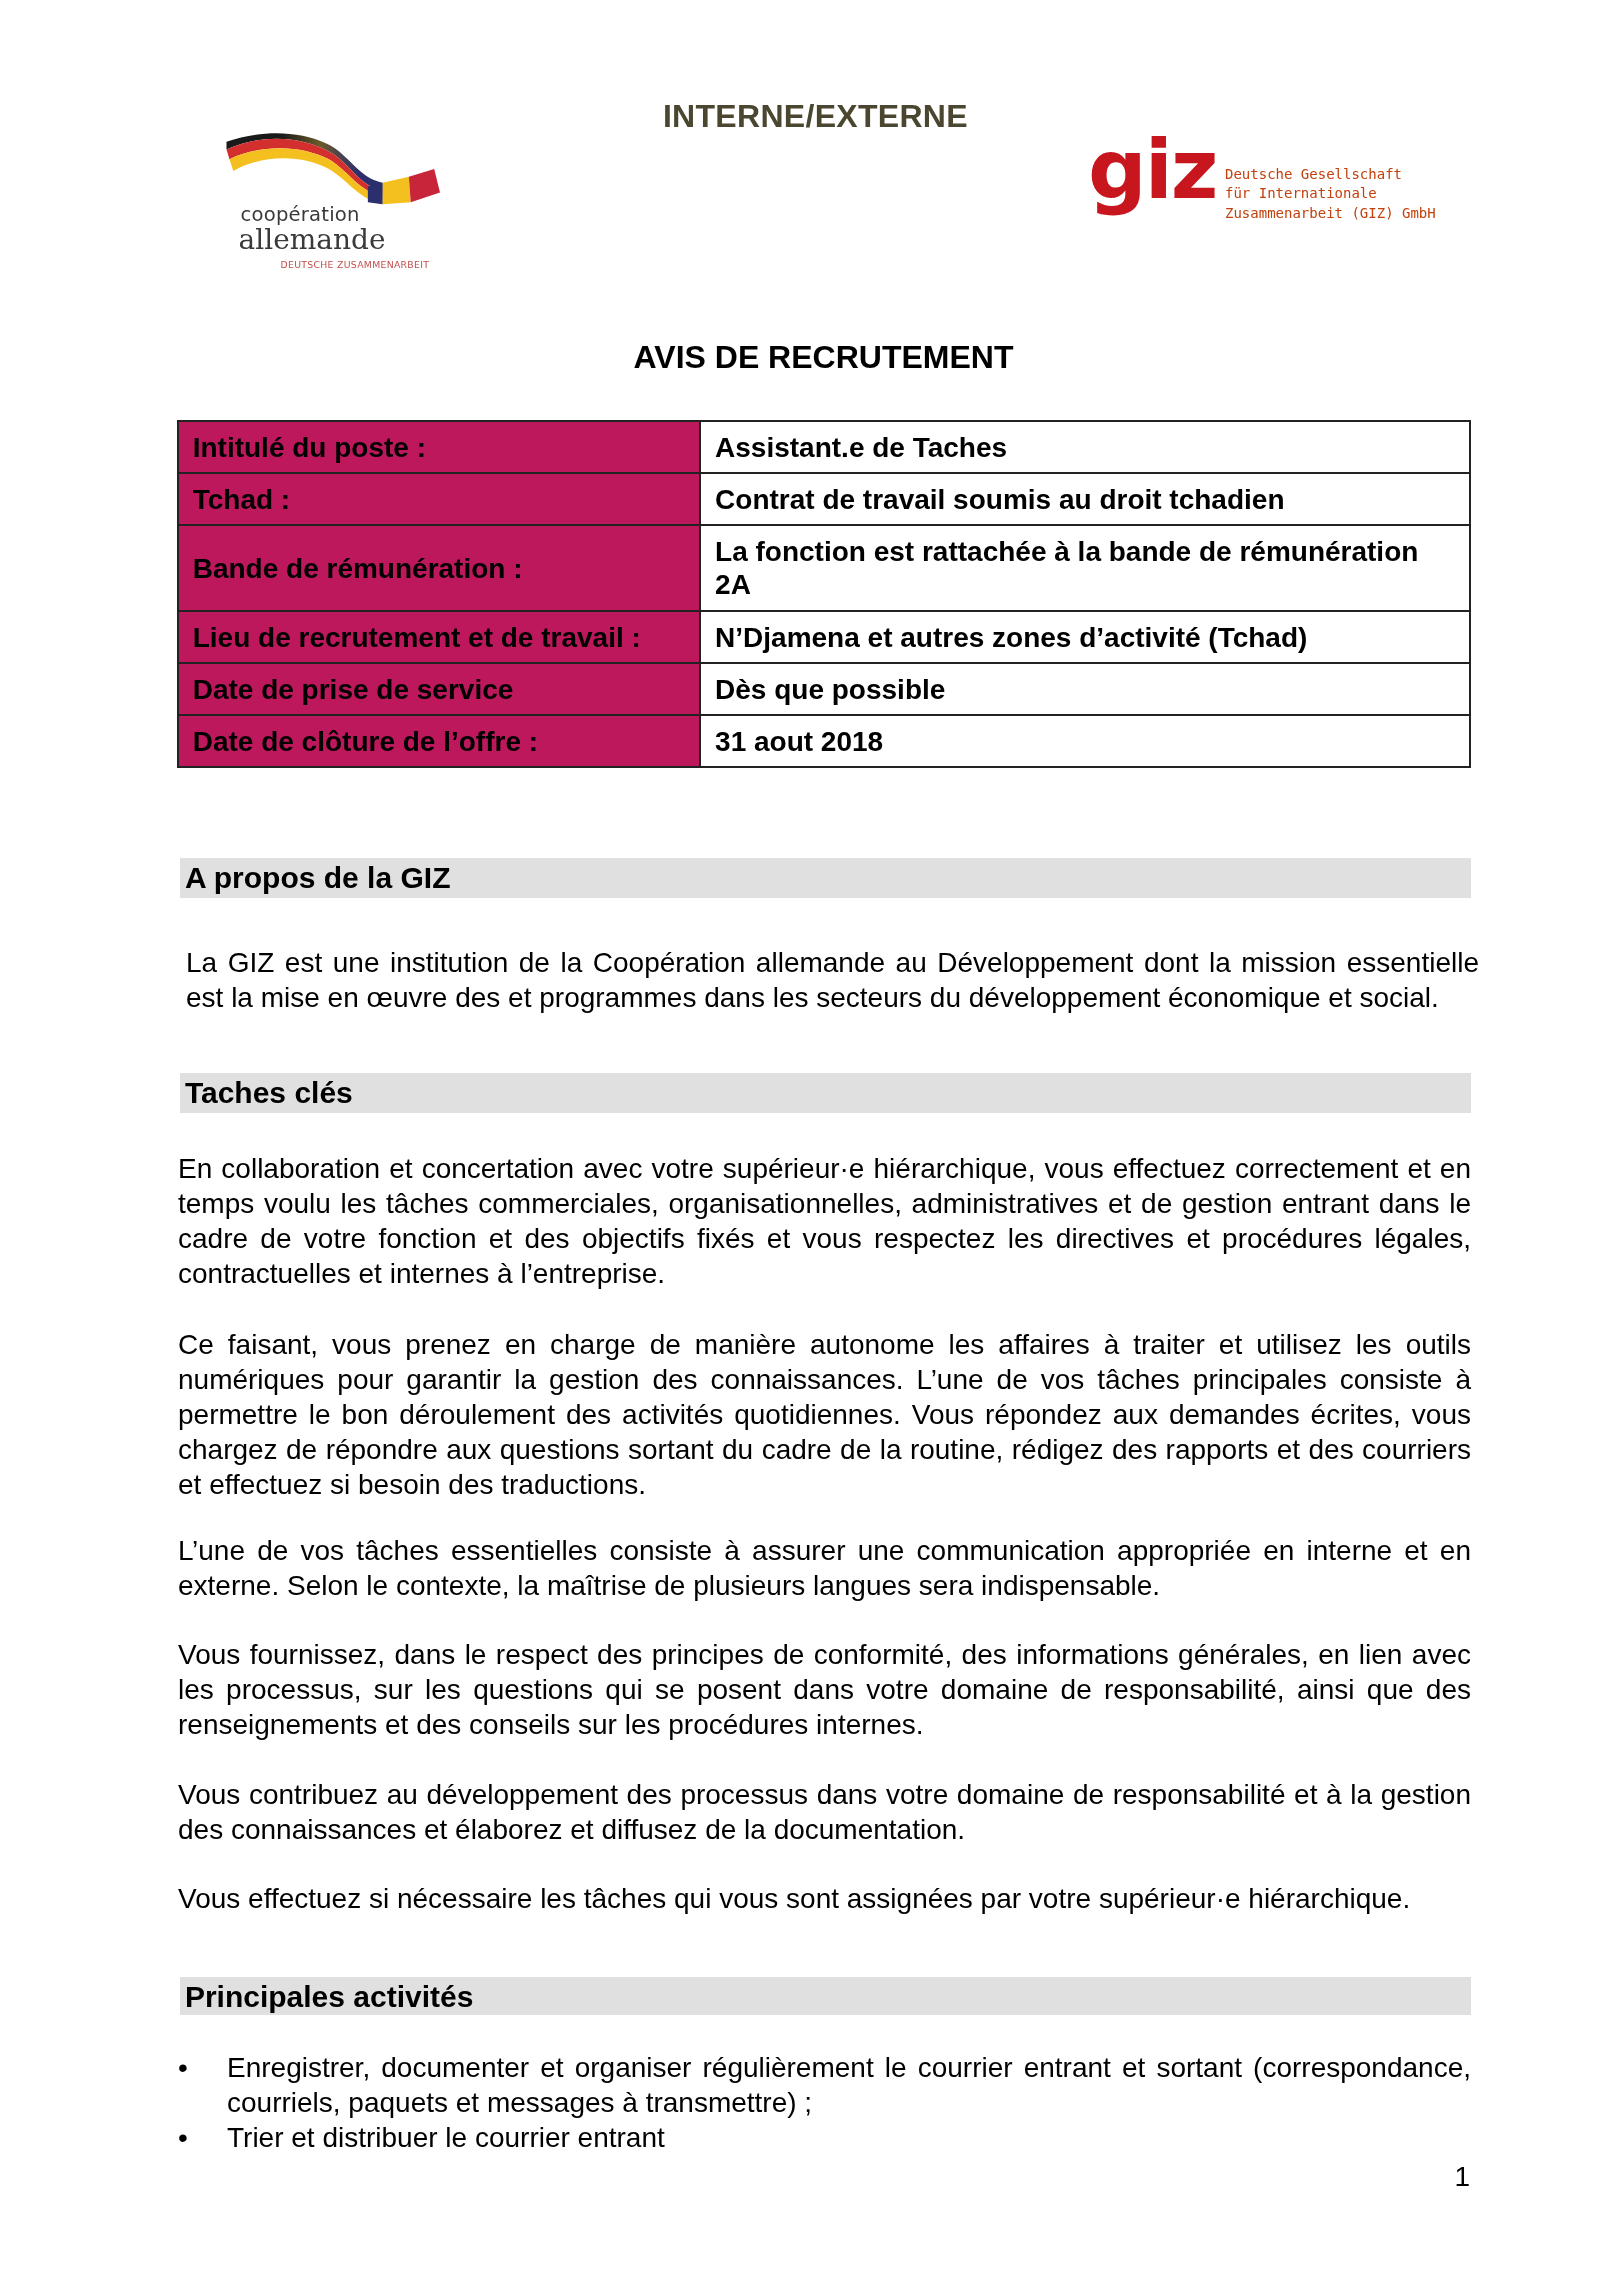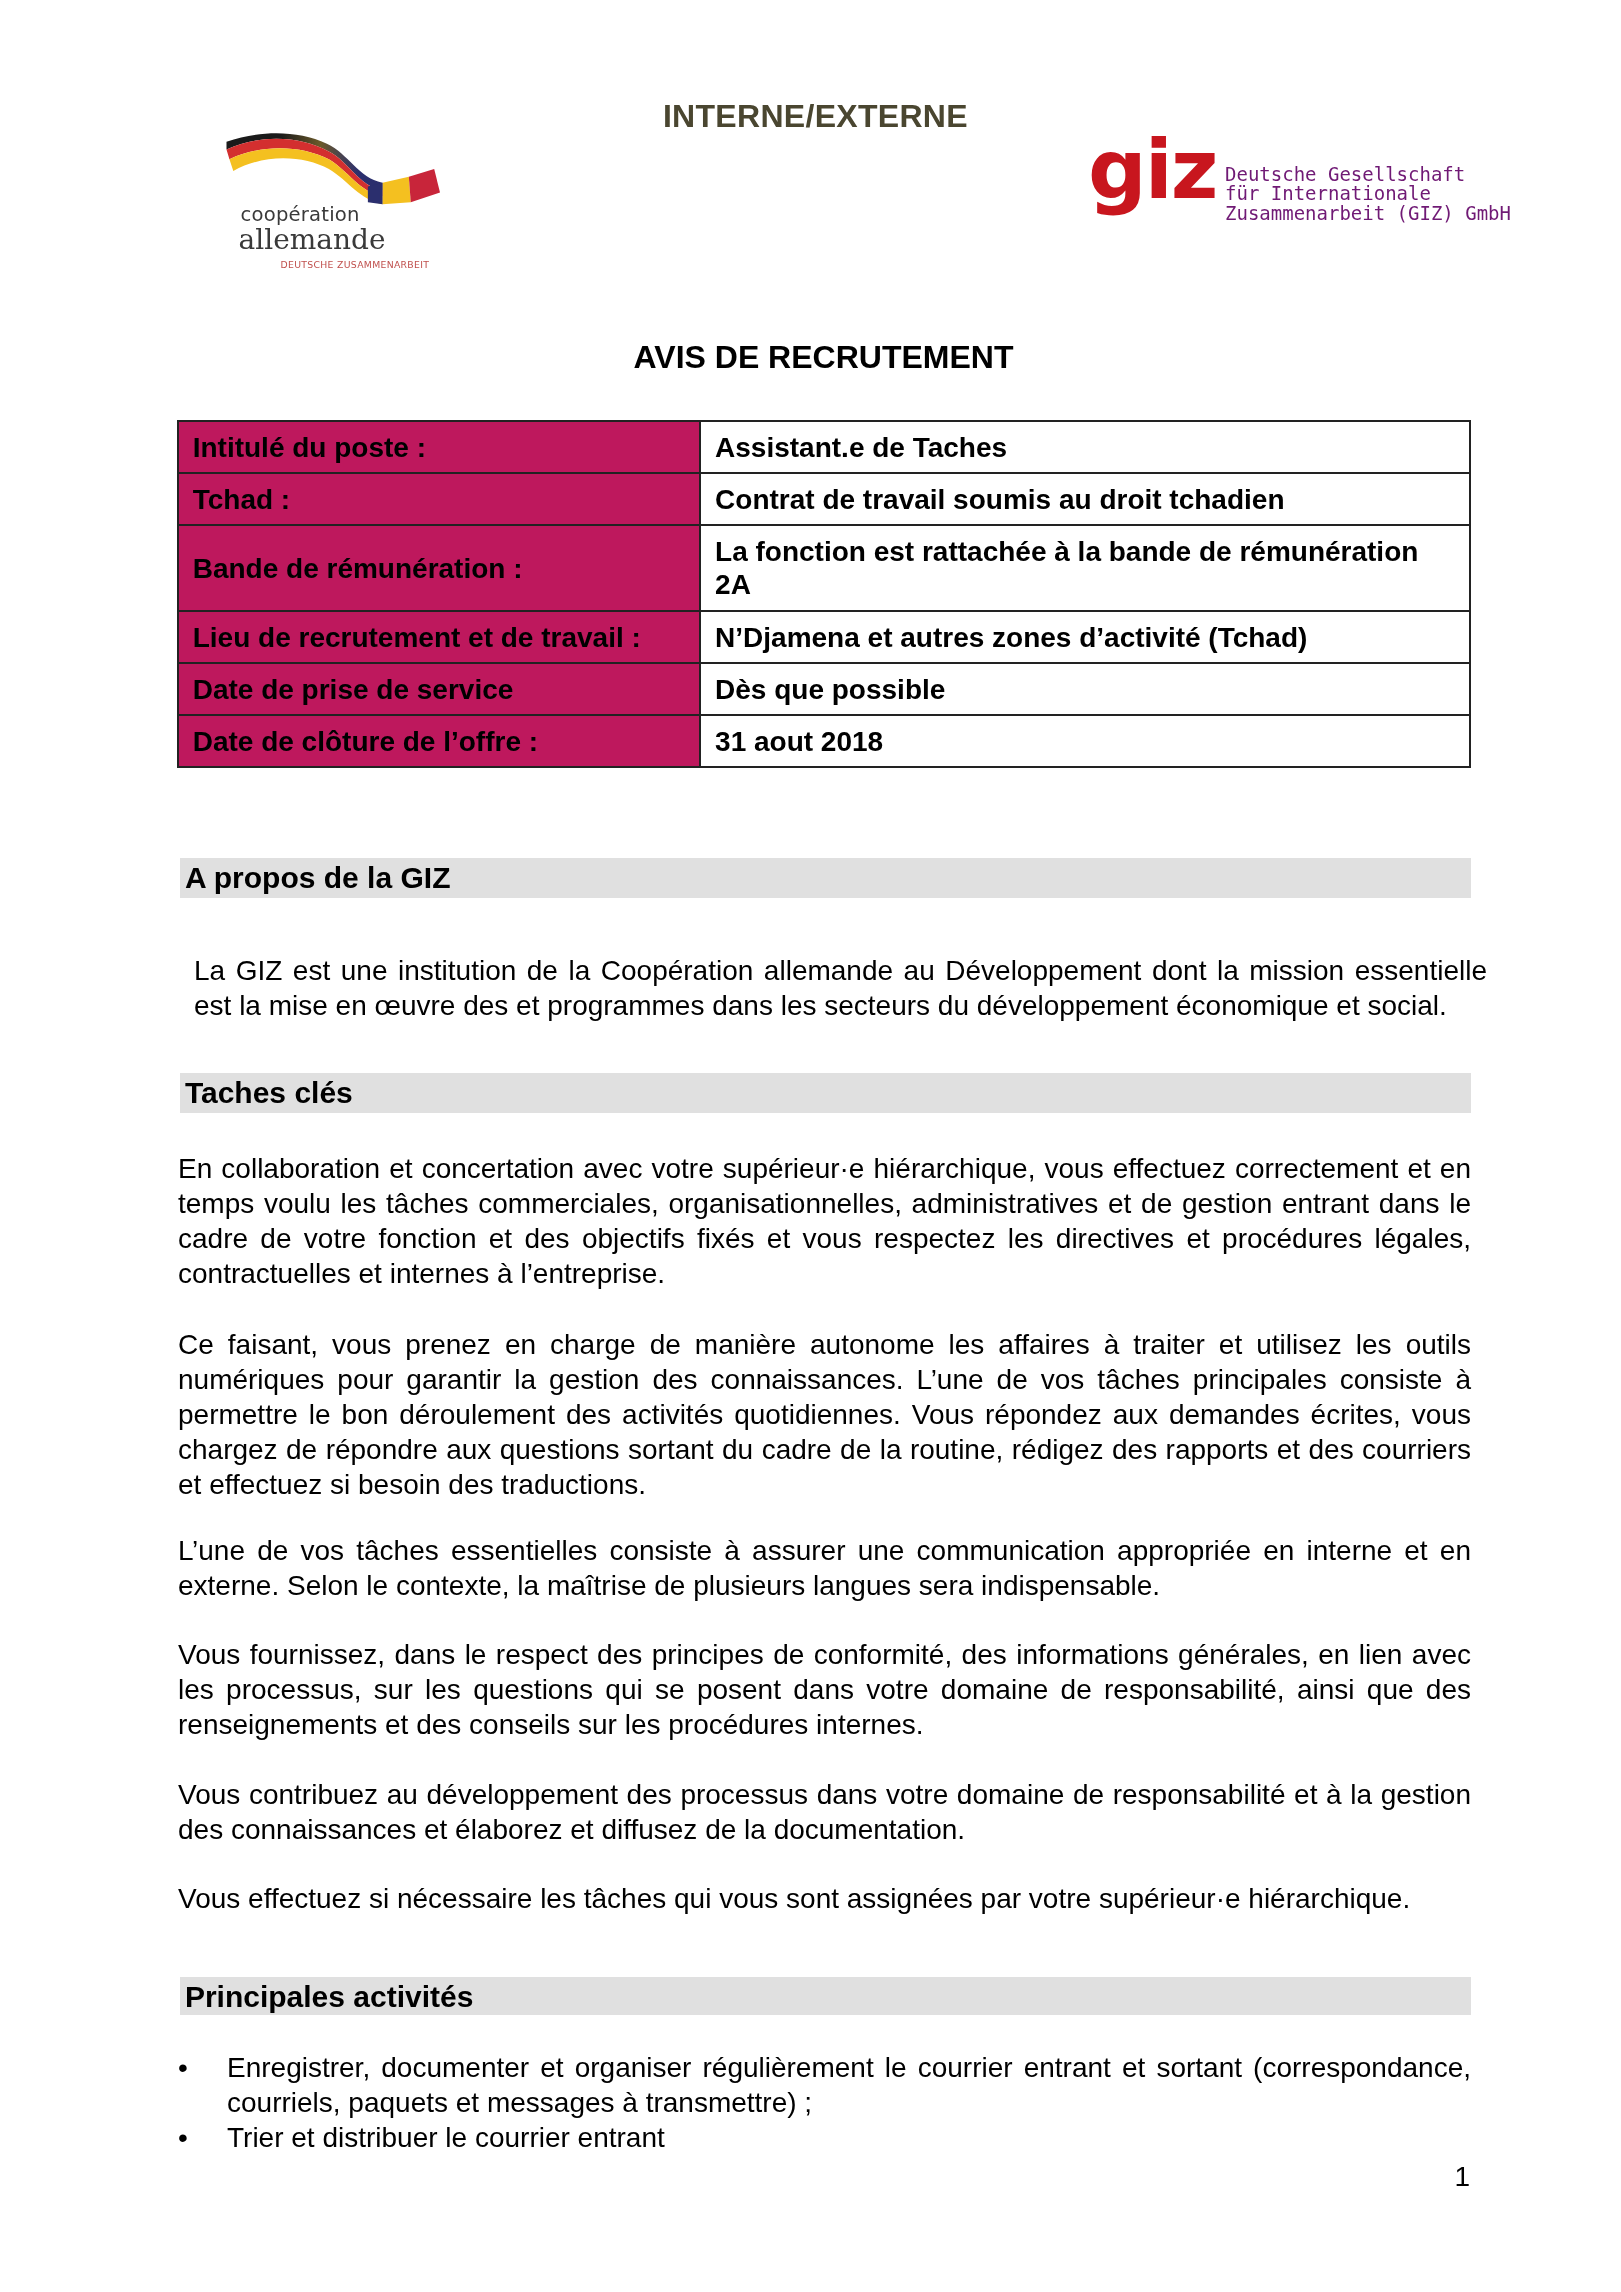--- a/index.html
+++ b/index.html
@@ -9,21 +9,21 @@
 
   
   .confidentiality { left: 0; width: 1621px; top: 98px; text-align: center; padding-left: 9.8px; box-sizing: border-box;
                      font-weight: bold; font-size: 32px; color: #4a4630; letter-spacing: 0.3px; }
   .logo-ca { left: 221px; top: 132px; width: 245px; height: 147px; }
   .logo-ca .ca-line1 { position: absolute; left: 19.6px; top: 71px; font-family: "DejaVu Sans", sans-serif; font-size: 19.6px; color: #3a3a3a; letter-spacing: 0.2px; }
   .logo-ca .ca-line2 { position: absolute; left: 17.6px; top: 91px; font-family: "DejaVu Serif", serif; font-size: 28px; color: #3a3a3a; }
   .logo-ca .ca-line3 { position: absolute; left: 19.6px; top: 127px; font-family: "DejaVu Sans", sans-serif; font-size: 9.3px; color: #c0504d; letter-spacing: 0.3px; padding-left: 40px; }
   .logo-giz { left: 1088px; top: 147px; width: 392px; height: 108px; }
   .logo-giz .giz-mark { position: absolute; left: 0; top: -17.6px; font-family: "DejaVu Sans", sans-serif; font-size: 82px; font-weight: bold; color: #c8161e; letter-spacing: -2px; line-height: 1; }
-  .logo-giz .giz-text { position: absolute; left: 137px; top: 17.6px; font-family: "DejaVu Sans Mono", monospace; font-size: 19px; line-height: 19.6px; color: #701a75; white-space: pre; }
+  .logo-giz .giz-text { position: absolute; left: 137px; top: 17.6px; font-family: "DejaVu Sans Mono", monospace; font-size: 14px; line-height: 19.6px; color: #c2410c; white-space: pre; }
 
   .doc-title { left: 176px; width: 1295px; top: 339px; text-align: center; font-weight: bold; font-size: 32px; }
 
   
   table.info { position: absolute; left: 177px; top: 420px; width: 1294px; border-collapse: collapse; }
   table.info td { border: 2px solid #222; font-weight: bold; font-size: 28px; line-height: 33px; padding: 0 13.7px; vertical-align: middle; }
   table.info td.label { background: #be185d; width: 493px; }
   table.info tr { height: 52px; }
   table.info tr.tall { height: 86px; }
 
@@ -101,21 +101,21 @@
     <tr>
       <td class="label">Date de clôture de l’offre :</td>
       <td>31 aout 2018</td>
     </tr>
   </tbody>
 </table>
 
 <div class="abs section-bar" style="top:858px;">
   <span>A propos de la GIZ</span>
 </div>
-<p class="abs para" style="top:937px;margin:16px;">La GIZ est une institution de la Coopération allemande au Développement dont la mission essentielle est la mise en œuvre des et programmes dans les secteurs du développement économique et social.</p>
+<p class="abs para" style="top:937px;margin:8px;">La GIZ est une institution de la Coopération allemande au Développement dont la mission essentielle est la mise en œuvre des et programmes dans les secteurs du développement économique et social.</p>
 
 <div class="abs section-bar" style="top:1073px;">
   <span>Taches clés</span>
 </div>
 <p class="abs para" style="top:1151px;margin:0;">En collaboration et concertation avec votre supérieur·e hiérarchique, vous effectuez correctement et en temps voulu les tâches commerciales, organisationnelles, administratives et de gestion entrant dans le cadre de votre fonction et des objectifs fixés et vous respectez les directives et procédures légales, contractuelles et internes à l’entreprise.</p>
 <p class="abs para" style="top:1327px;margin:0;">Ce faisant, vous prenez en charge de manière autonome les affaires à traiter et utilisez les outils numériques pour garantir la gestion des connaissances. L’une de vos tâches principales consiste à permettre le bon déroulement des activités quotidiennes. Vous répondez aux demandes écrites, vous chargez de répondre aux questions sortant du cadre de la routine, rédigez des rapports et des courriers et effectuez si besoin des traductions.</p>
 <p class="abs para" style="top:1533px;margin:0;">L’une de vos tâches essentielles consiste à assurer une communication appropriée en interne et en externe. Selon le contexte, la maîtrise de plusieurs langues sera indispensable.</p>
 <p class="abs para" style="top:1637px;margin:0;">Vous fournissez, dans le respect des principes de conformité, des informations générales, en lien avec les processus, sur les questions qui se posent dans votre domaine de responsabilité, ainsi que des renseignements et des conseils sur les procédures internes.</p>
 <p class="abs para" style="top:1777px;margin:0;">Vous contribuez au développement des processus dans votre domaine de responsabilité et à la gestion des connaissances et élaborez et diffusez de la documentation.</p>
 <p class="abs para" style="top:1881px;margin:0;">Vous effectuez si nécessaire les tâches qui vous sont assignées par votre supérieur·e hiérarchique.</p>

